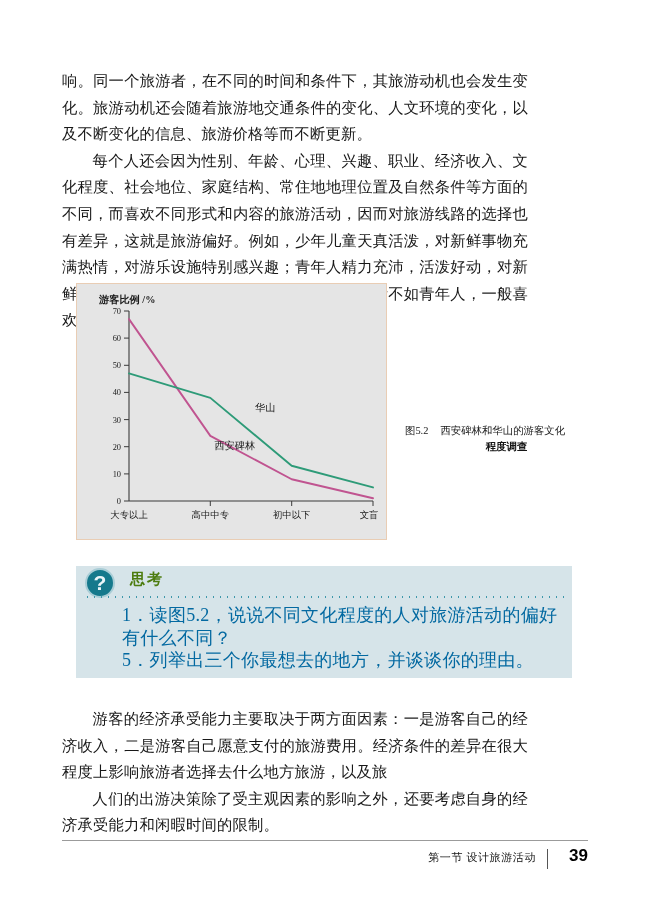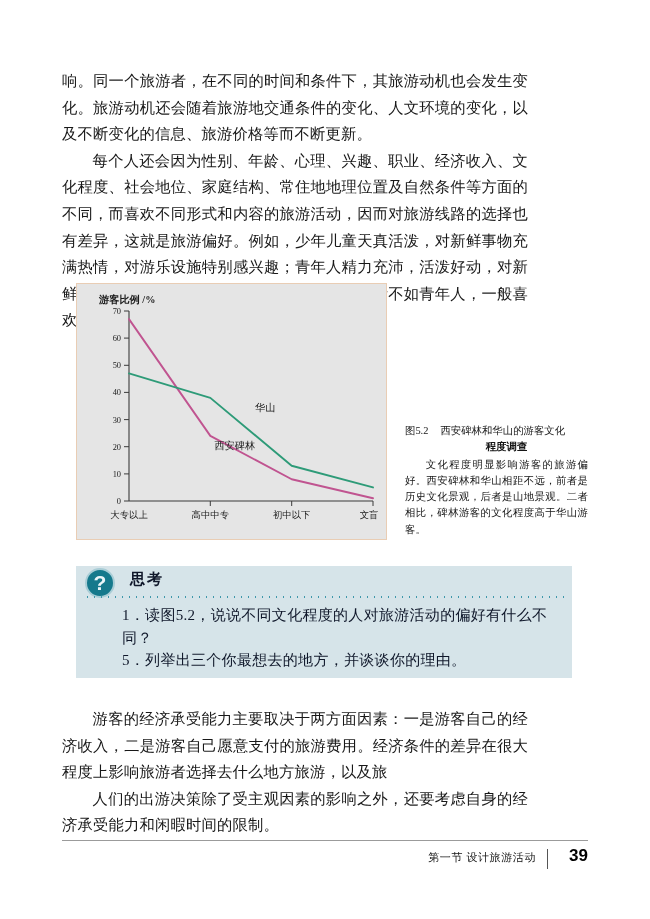--- a/index.html
+++ b/index.html
@@ -118,44 +118,44 @@
     font-size: 21px;
     line-height: 26px;
     text-align: center;
   }
   .think-title {
     position: absolute;
     left: 54px;
     top: 4px;
     font-size: 15px;
     font-weight: bold;
-    color: #0f172a;
+    color: #4d7c0f;
     letter-spacing: 2px;
   }
   .think-dots {
     position: absolute;
     left: 8px;
     top: 30px;
     width: 480px;
     height: 2px;
     background-image: radial-gradient(circle, #3f97aa 0.9px, rgba(0,0,0,0) 1px);
     background-size: 7px 2px;
     background-repeat: repeat-x;
   }
   .think-list {
     position: absolute;
     left: 46px;
     top: 38px;
     width: 440px;
   }
   .think-list .q {
     margin: 0;
-    font-size: 15px;
+    font-size: 18px;
     line-height: 22.6px;
-    color: #0f172a;
+    color: #0369a1;
     letter-spacing: 0.3px;
   }
 
   
   .content-lower {
     position: absolute;
     left: 62px;
     top: 706px;
     width: 466px;
   }
@@ -268,21 +268,20 @@
         <text class="series-label" id="series-label-1" x="178.06666666666666" y="127.42857142857143">华山</text>
         <text class="series-label" id="series-label-0" x="137.4" y="165.42857142857144">西安碑林</text>
       </svg>
     </div>
 
     <div class="fig-caption">
       <span class="cap-title">
         <span class="cap-num">图5.2</span><span>西安碑林和华山的游客文化</span>
       </span>
       <span class="cap-title-2">程度调查</span>
-      <span class="cap-body">文化程度明显影响游客的旅游偏好。西安碑林和华山相距不远，前者是历史文化景观，后者是山地景观。二者相比，碑林游客的文化程度高于华山游客。</span>
     </div>
   </div>
 
   <div class="think-box">
     <div class="think-head">
       <div class="think-icon">?</div>
       <div class="think-title">思考</div>
       <div class="think-dots"></div>
     </div>
     <div class="think-list">

